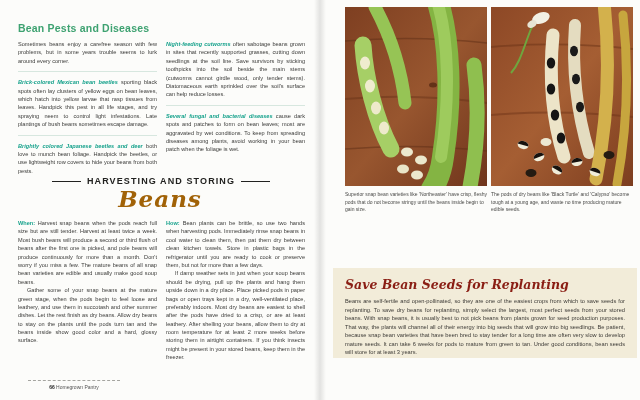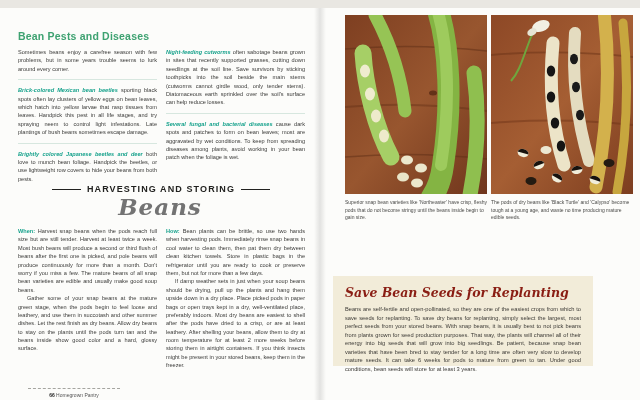--- a/index.html
+++ b/index.html
@@ -3,21 +3,21 @@
 <meta charset="utf-8">
 <style>
   * { margin:0; padding:0; box-sizing:border-box; }
   html,body { width:640px; height:400px; }
   body {
     font-family:"Liberation Sans", sans-serif;
     background:#e9e7e2;
     position:relative;
     overflow:hidden;
   }
-  #spread { position:absolute; inset:0; background:#fcfcfa;margin-top:8px; }
+  #spread { position:absolute; inset:0; background:#fcfcfa; }
 
   
   #left-page  { position:absolute; left:0;   top:0; width:320px; height:400px; }
   #right-page { position:absolute; left:320px; top:0; width:320px; height:400px; }
   #gutter {
     position:absolute; left:314px; top:0; width:12px; height:400px;
     background:linear-gradient(to right, rgba(0,0,0,0), rgba(0,0,0,0.10) 50%, rgba(0,0,0,0));
     pointer-events:none;
   }
 
@@ -39,21 +39,21 @@
     position:absolute; left:52px; top:176px; width:218px;
     display:flex; align-items:center; gap:6px;text-align:center;
   }
   .kicker-row .rule { flex:1; border-top:1.5px solid #222220; }
   .kicker {
     font-size:9px; font-weight:bold; letter-spacing:1.1px; color:#222220; white-space:nowrap;
   }
   .beans-title {
     position:absolute; left:0; top:185px; width:320px; text-align:center;
     font-family:"DejaVu Serif", serif; font-style:italic; font-weight:bold;
-    font-size:23px; color:#737373; letter-spacing:1px;
+    font-size:23px; color:#a16207; letter-spacing:1px;
   }
 
   .footer { position:absolute; font-size:5px; color:#555; }
   .footer .dashes { border-top:1px dashed #a5a5a0; margin-bottom:2.5px; }
   .footer .pg { font-weight:bold; color:#222; }
   #left-footer  { left:28px;  top:380px; width:92px; text-align:center; }
 
   
   .photo { position:absolute; top:7px; height:179px; overflow:hidden; }
   #photo-1 { left:25px; width:142px; }
@@ -61,21 +61,21 @@
   .photo svg { display:block; width:100%; height:100%; }
 
   .caption {
     position:absolute; top:191px; width:142px;
     font-size:5px; line-height:1.5; color:#4a4a48;
   }
   #caption-1 { left:25px; }
   #caption-2 { left:171px; }
 
   #seed-box {
-    position:absolute; left:13px; top:268px; width:260px; height:90px;
+    position:absolute; left:13px; top:268px; width:304px; height:90px;
     background:#f2ecd9; padding:9px 12px 8px 12px;
   }
   #seed-box .box-title {
     font-family:"DejaVu Serif", serif; font-style:italic; font-weight:bold;
     font-size:12.5px; color:#8a1e14; margin-bottom:5px;
   }
   #seed-box .box-body {
     font-size:5.7px; line-height:1.5; color:#3c3a36; text-align:justify;
   }
 </style>

